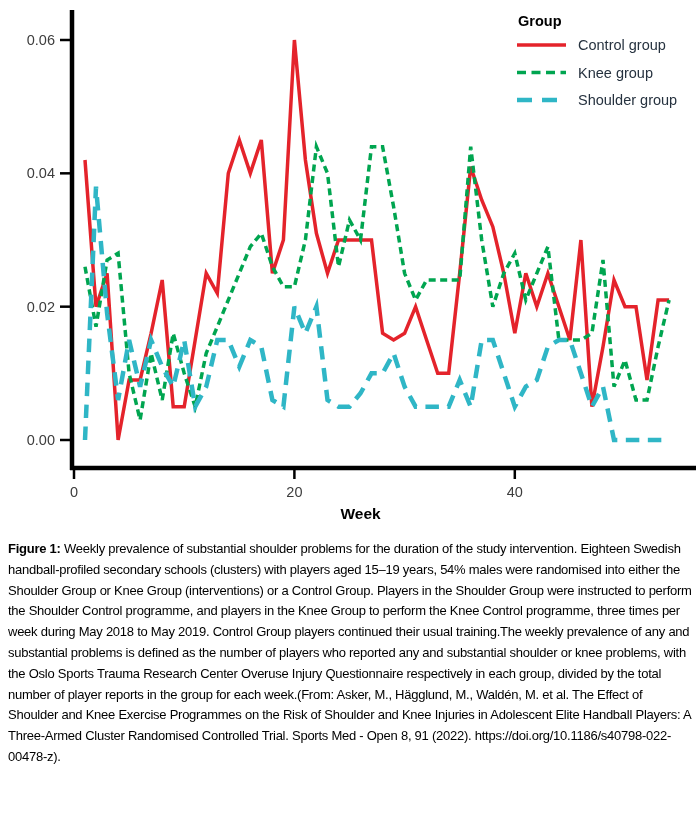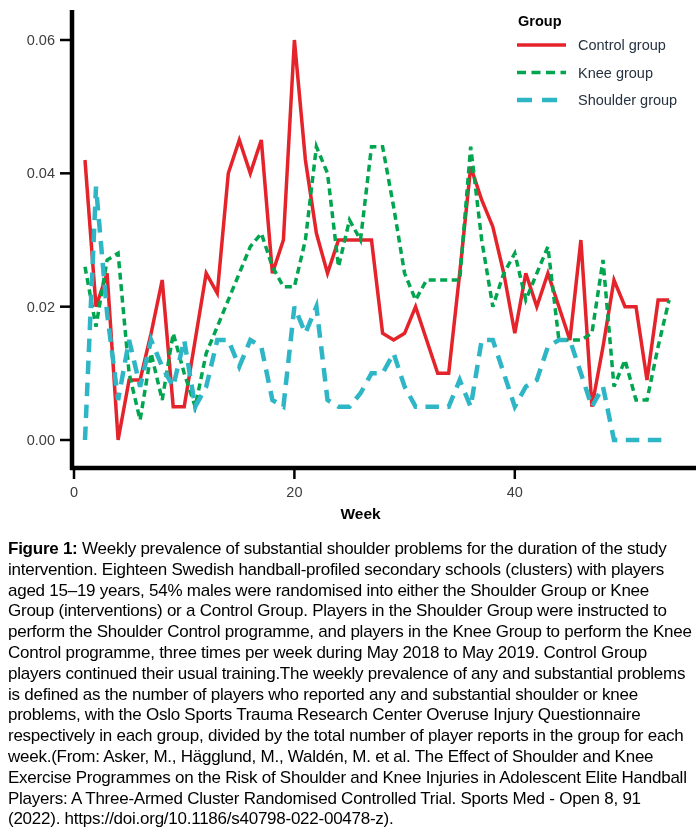--- a/index.html
+++ b/index.html
@@ -20,21 +20,21 @@
   #chart-svg {
     position: absolute;
     left: 0;
     top: 0;
   }
   #caption {
     position: absolute;
     left: 8px;
     top: 539px;
     width: 684px;
-    font-size: 17px;
+    font-size: 13px;
     line-height: 20.8px;
     letter-spacing: -0.25px;
     color: #000000;
     text-align: left;
   }
   #caption .cap-label {
     font-weight: bold;
   }
 </style>
 </head>

